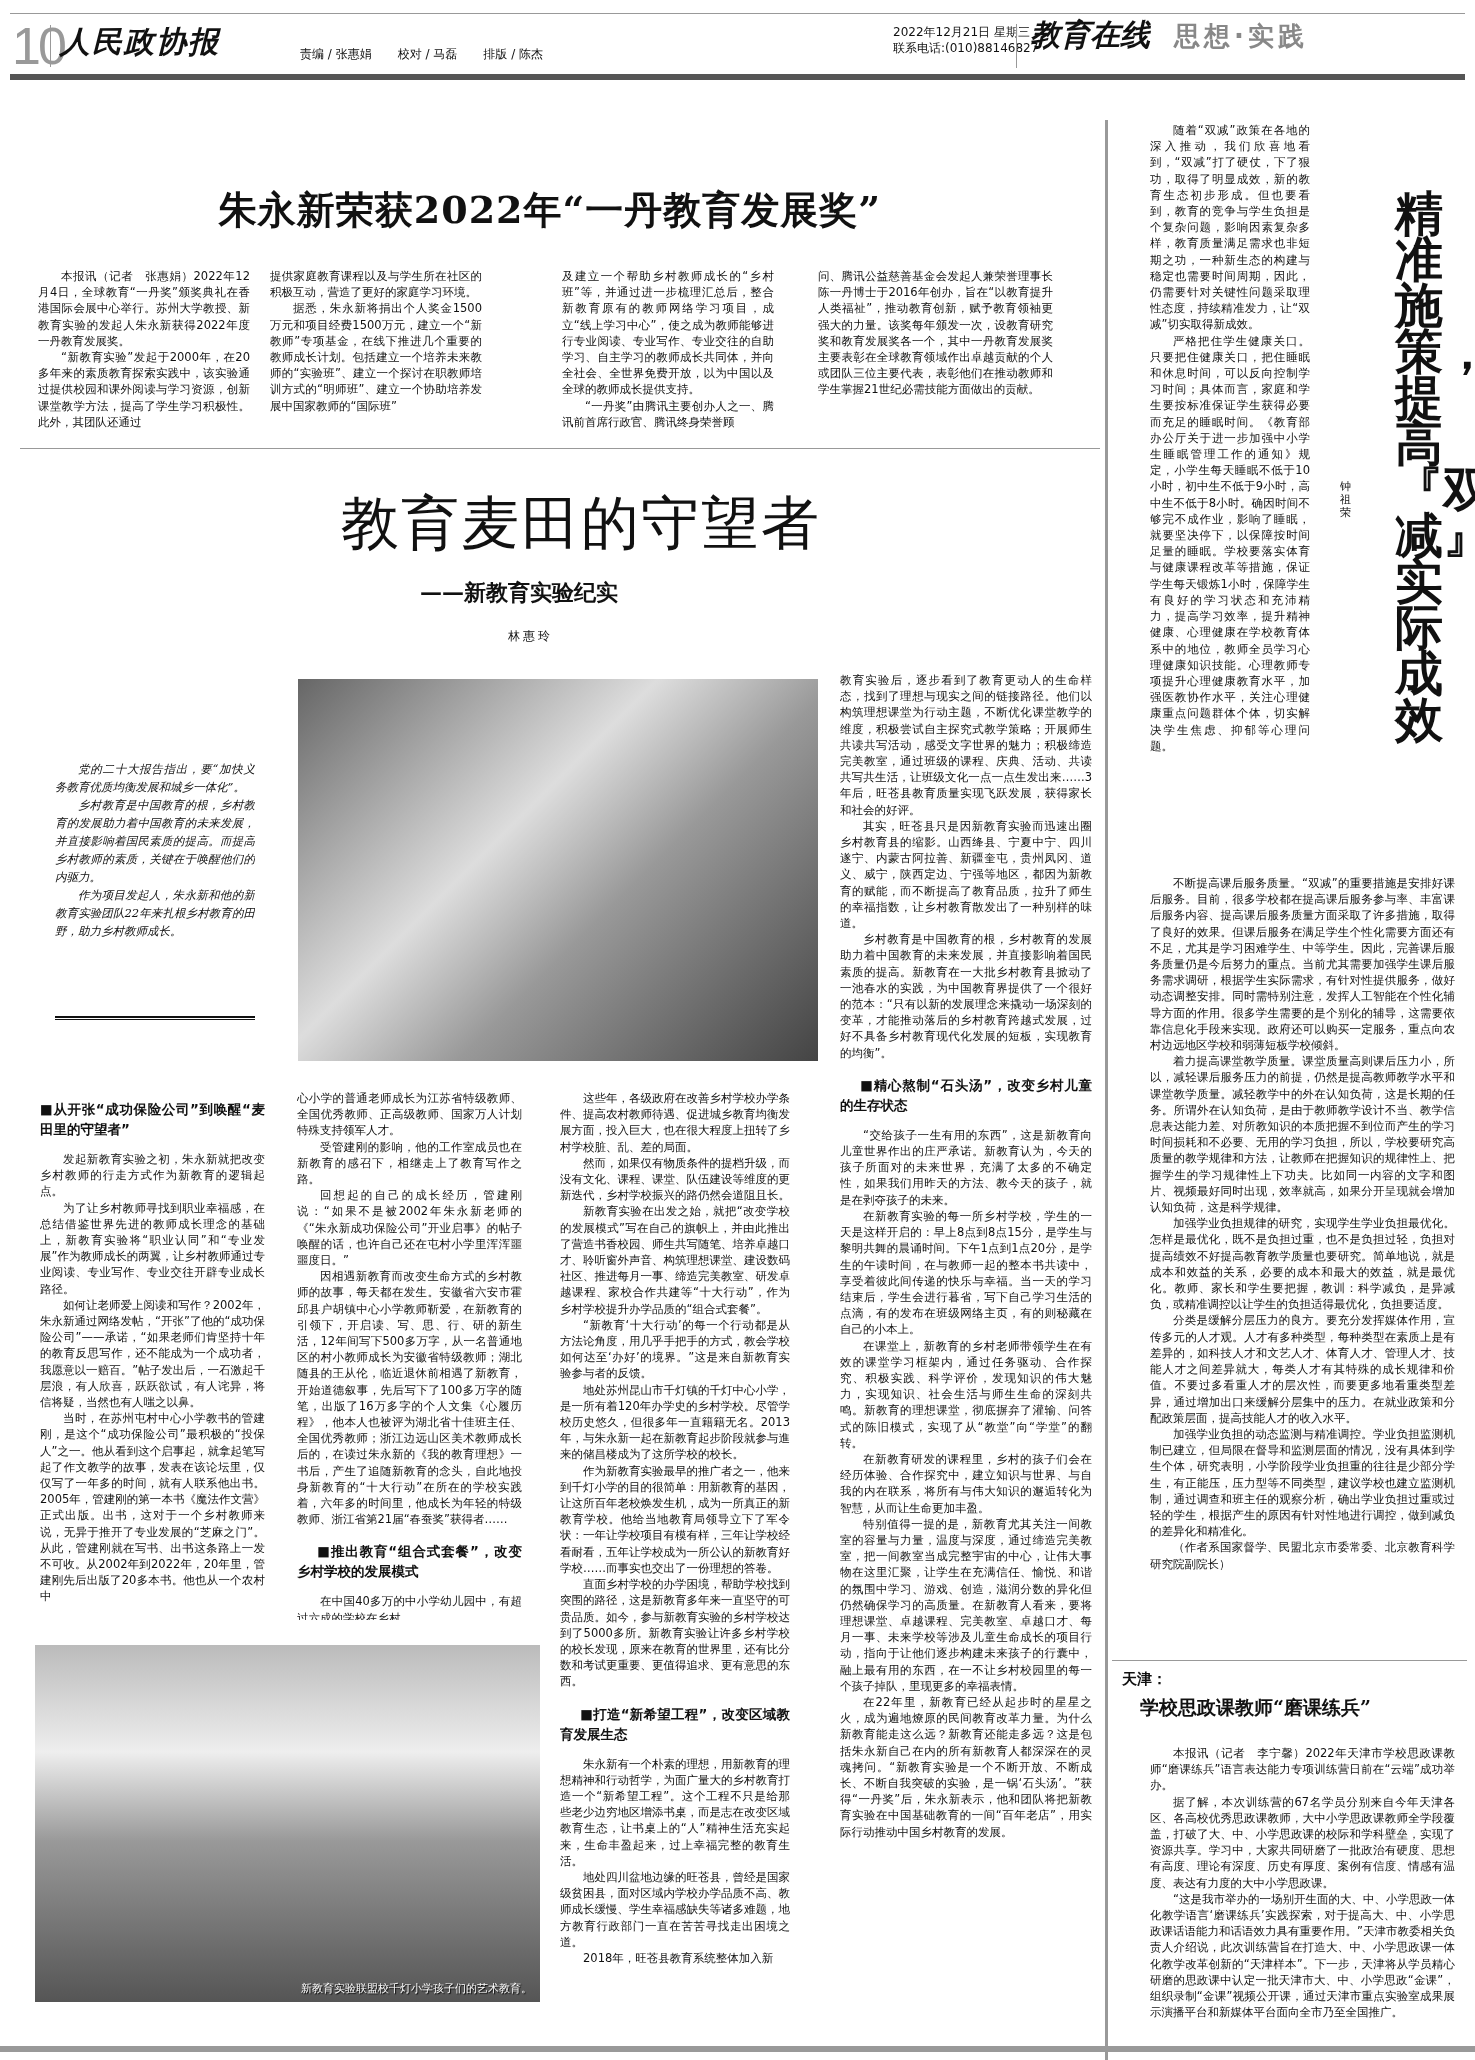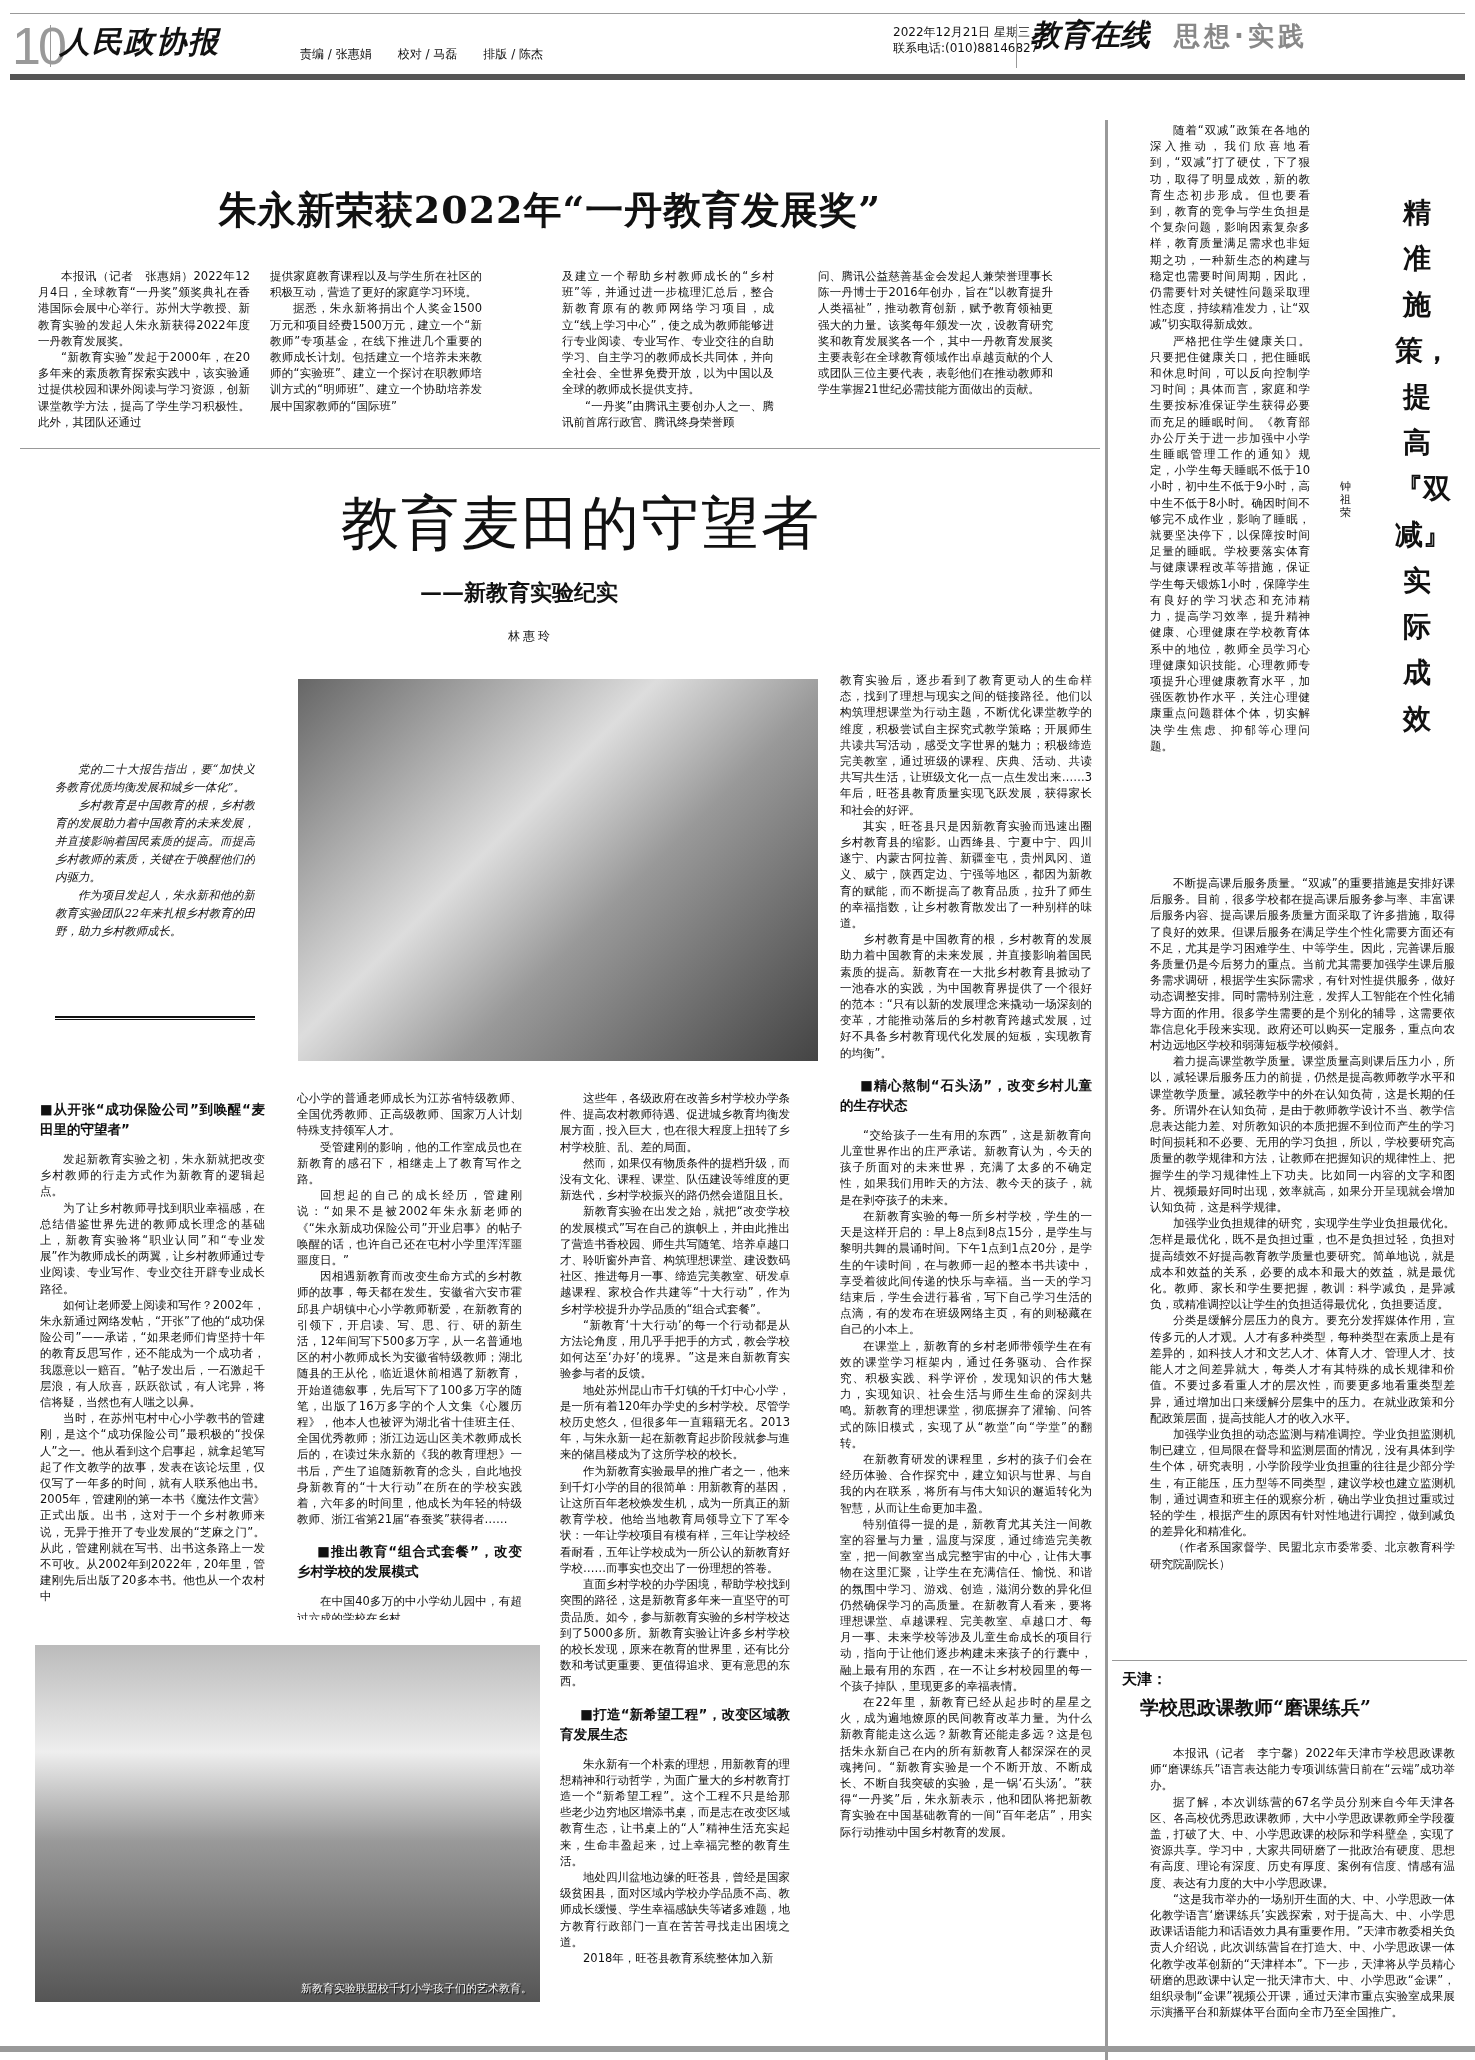--- a/index.html
+++ b/index.html
@@ -25,21 +25,21 @@
   .h2 { left: 301px; width: 560px; top: 485px; text-align: center; font-family: "DejaVu Sans", sans-serif; font-weight: normal; font-size: 58px; letter-spacing: 2px; }
   .h2sub { left: 420px; top: 578px; font-family: "DejaVu Serif", serif; font-weight: bold; font-size: 22px; }
   .byline { left: 508px; top: 628px; font-size: 12px; letter-spacing: 3px; }
 
   .sep { background: #111; height: 2px; }
   .photo { background: linear-gradient(135deg,#666,#ddd 40%,#999 60%,#444); }
   .photo2 { background: linear-gradient(180deg,#bbb,#eee 30%,#999 55%,#555); }
   .caption { font-family: "DejaVu Serif", serif; font-size: 11px; color: #fff; text-shadow: 1px 1px 1px #000; }
 
   .side-rule { left: 1105px; top: 120px; width: 3px; height: 1940px; background: #999; }
-  .vtitle { left: 1395px; top: 190px; width: 44px; font-family: "DejaVu Serif", serif; font-weight: bold; font-size: 28px; line-height: 46px; text-align: center; }
+  .vtitle { left: 1395px; top: 190px; width: 44px; font-family: "DejaVu Serif", serif; font-weight: bold; font-size: 48px; line-height: 46px; text-align: center; }
   .vauthor { left: 1340px; top: 480px; width: 14px; font-size: 11px; line-height: 13px; }
   .tj-label { left: 1122px; top: 1670px; font-weight: bold; font-size: 15px; }
   .tj-title { left: 1140px; top: 1695px; font-family: "DejaVu Serif", serif; font-weight: bold; font-size: 19px; }
   .bottombar { left: 0; right: 0; top: 2046px; height: 6px; background: #999; }
 </style>
 </head>
 <body>
 
 <div class="abs topline"></div>
 <div class="abs pageno">10</div>

